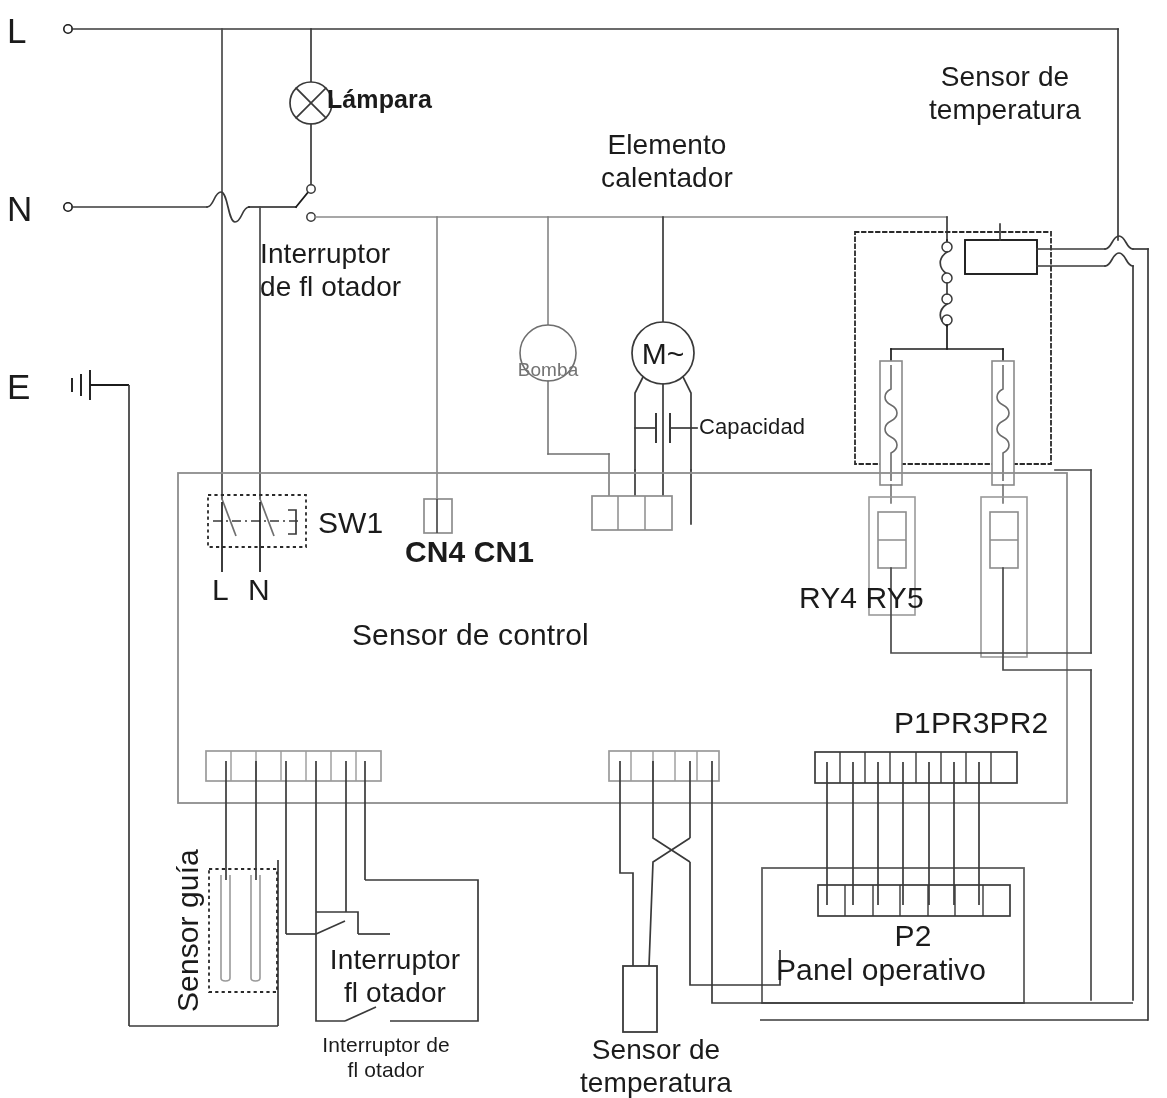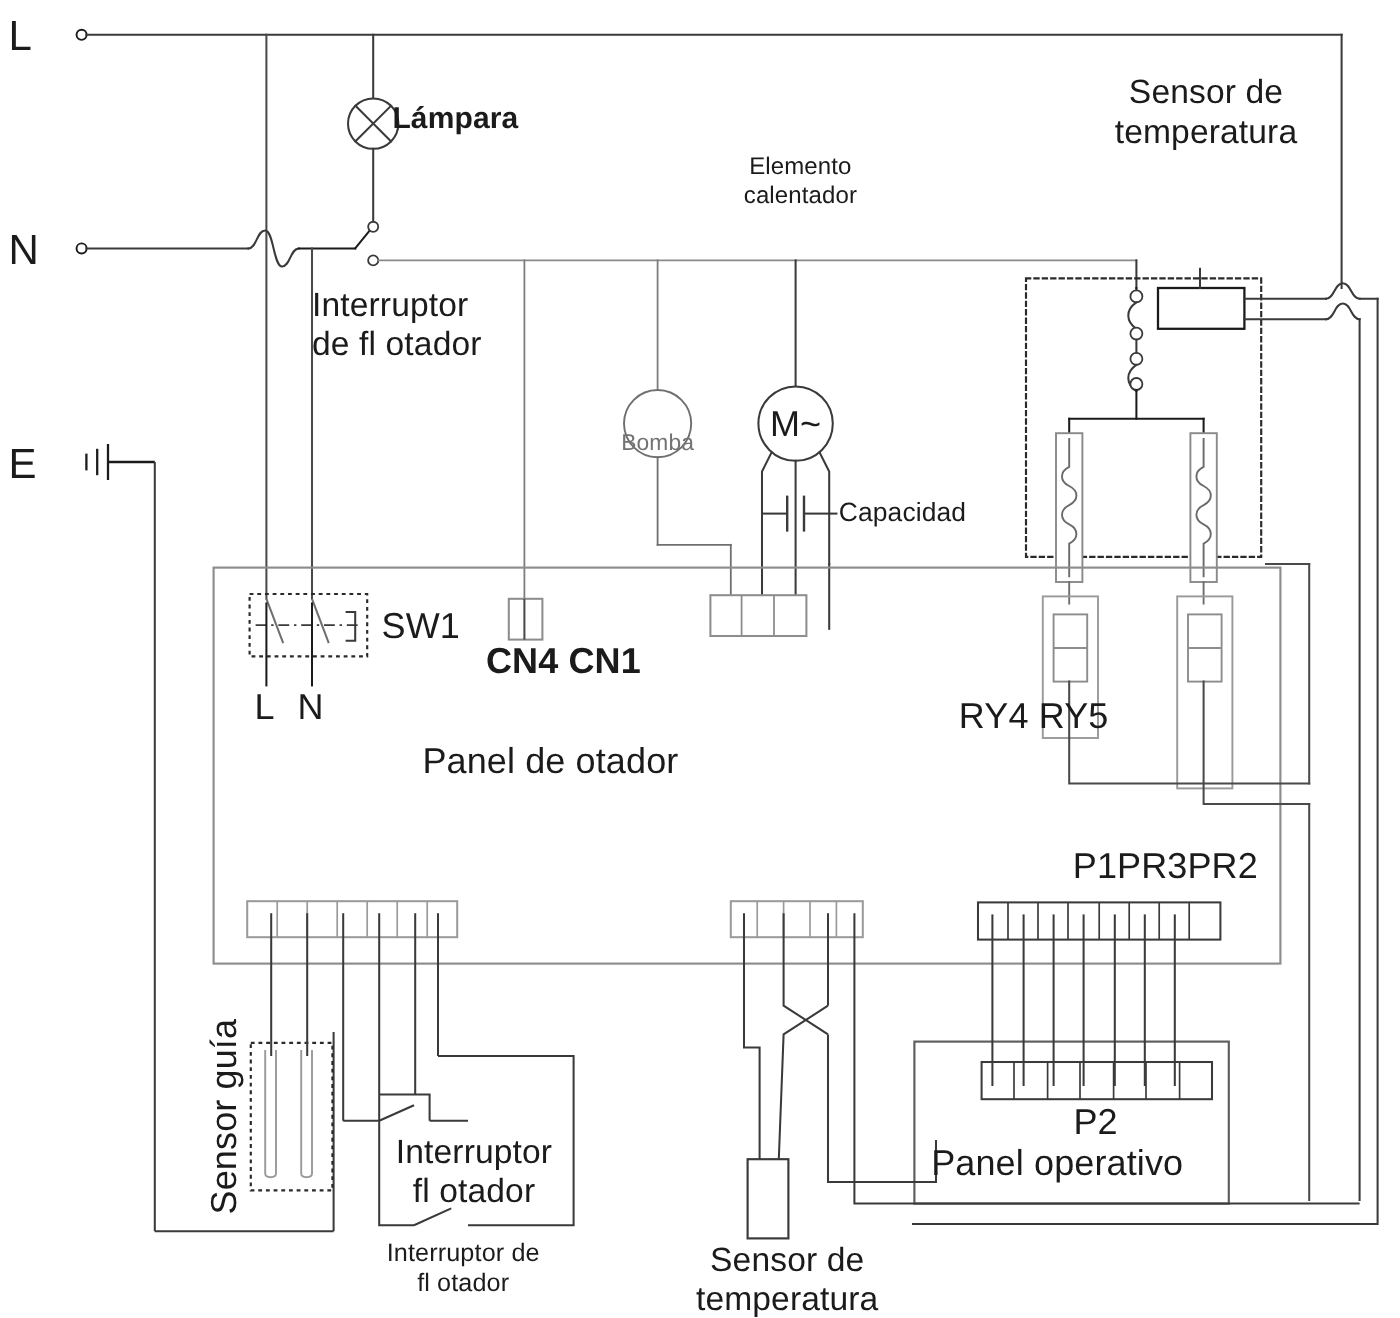--- a/index.html
+++ b/index.html
@@ -288,40 +288,40 @@
 
 <div class="lbl" style="left:7px;top:10px;font-size:35px;">L</div>
 <div class="lbl" style="left:7px;top:188px;font-size:35px;">N</div>
 <div class="lbl" style="left:7px;top:366px;font-size:35px;">E</div>
 
 <div class="lbl" style="left:327px;top:85px;font-size:25px;font-weight:bold;">Lámpara</div>
 
 <div class="lbl" style="left:260px;top:237px;font-size:28px;">Interruptor
 de fl otador</div>
 
-<div class="lbl c" style="left:567px;top:128px;width:200px;font-size:20px;">Elemento
+<div class="lbl c" style="left:567px;top:128px;width:200px;font-size:28px;">Elemento
 calentador</div>
 
 <div class="lbl c" style="left:905px;top:60px;width:200px;font-size:28px;">Sensor de
 temperatura</div>
 
 
 <div class="lbl c" style="left:508px;top:359px;width:80px;font-size:19px;color:#737373;">Bomba</div>
 
 <div class="lbl c" style="left:623px;top:336px;width:80px;font-size:30px;">M~</div>
 
 <div class="lbl" style="left:699px;top:414px;font-size:22px;">Capacidad</div>
 
 <div class="lbl" style="left:318px;top:505px;font-size:30px;">SW1</div>
 <div class="lbl" style="left:212px;top:572px;font-size:30px;">L</div>
 <div class="lbl" style="left:248px;top:572px;font-size:30px;">N</div>
 
 <div class="lbl" style="left:405px;top:534px;font-size:30px;font-weight:bold;">CN4 CN1</div>
 
-<div class="lbl" style="left:352px;top:617px;font-size:30px;">Panel de otador</div>
+<div class="lbl" style="left:352px;top:617px;font-size:30px;">Sensor de control</div>
 
 <div class="lbl" style="left:799px;top:580px;font-size:30px;">RY4 RY5</div>
 
 <div class="lbl" style="left:894px;top:705px;font-size:30px;">P1PR3PR2</div>
 
 <div class="lbl c" style="left:863px;top:918px;width:100px;font-size:30px;">P2</div>
 
 <div class="lbl c" style="left:763px;top:952px;width:236px;font-size:30px;">Panel operativo</div>
 
 <div class="lbl vert" style="left:170px;top:1012px;font-size:30px;">Sensor guía</div>

